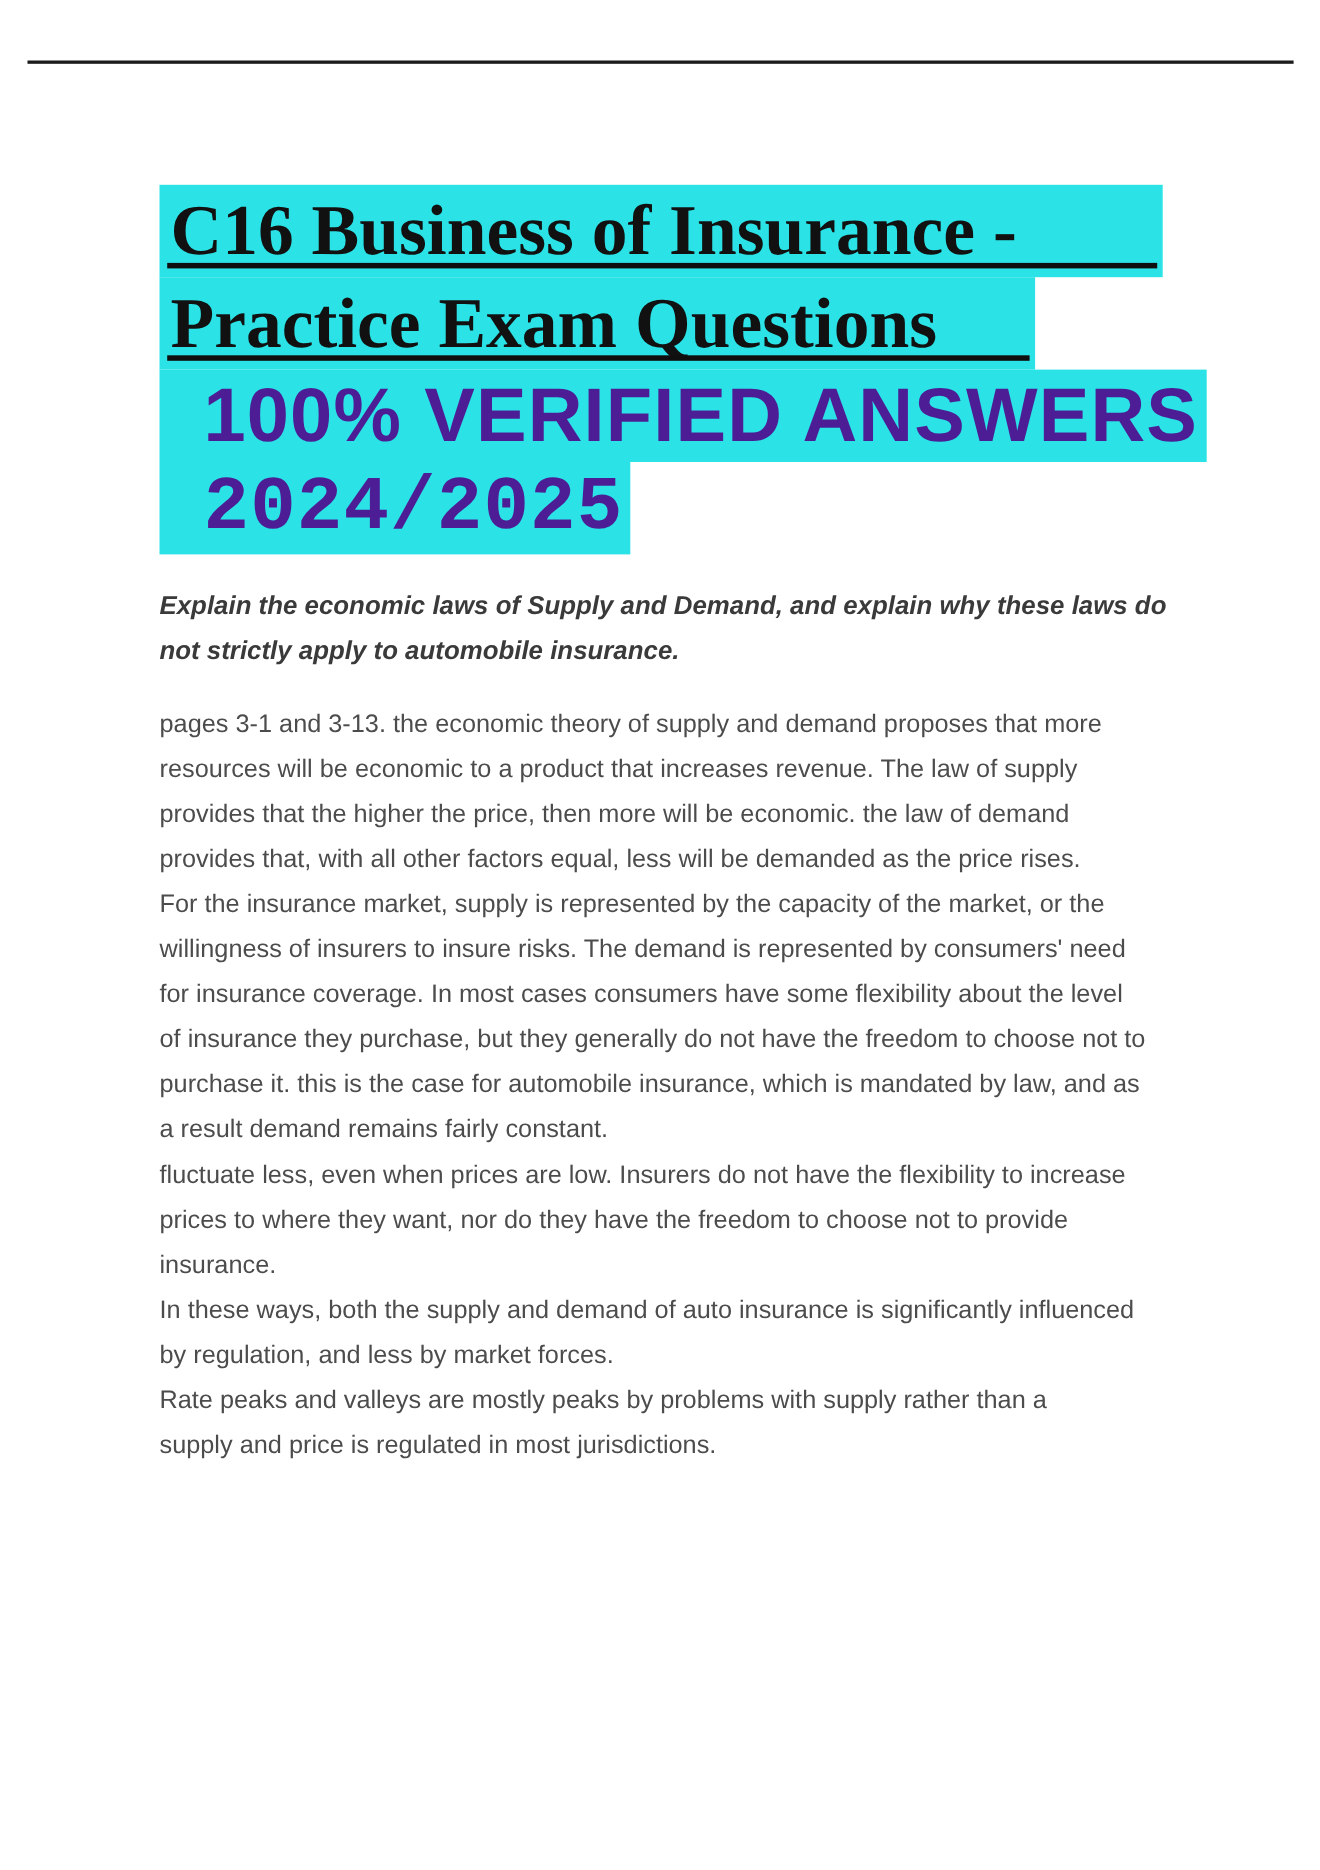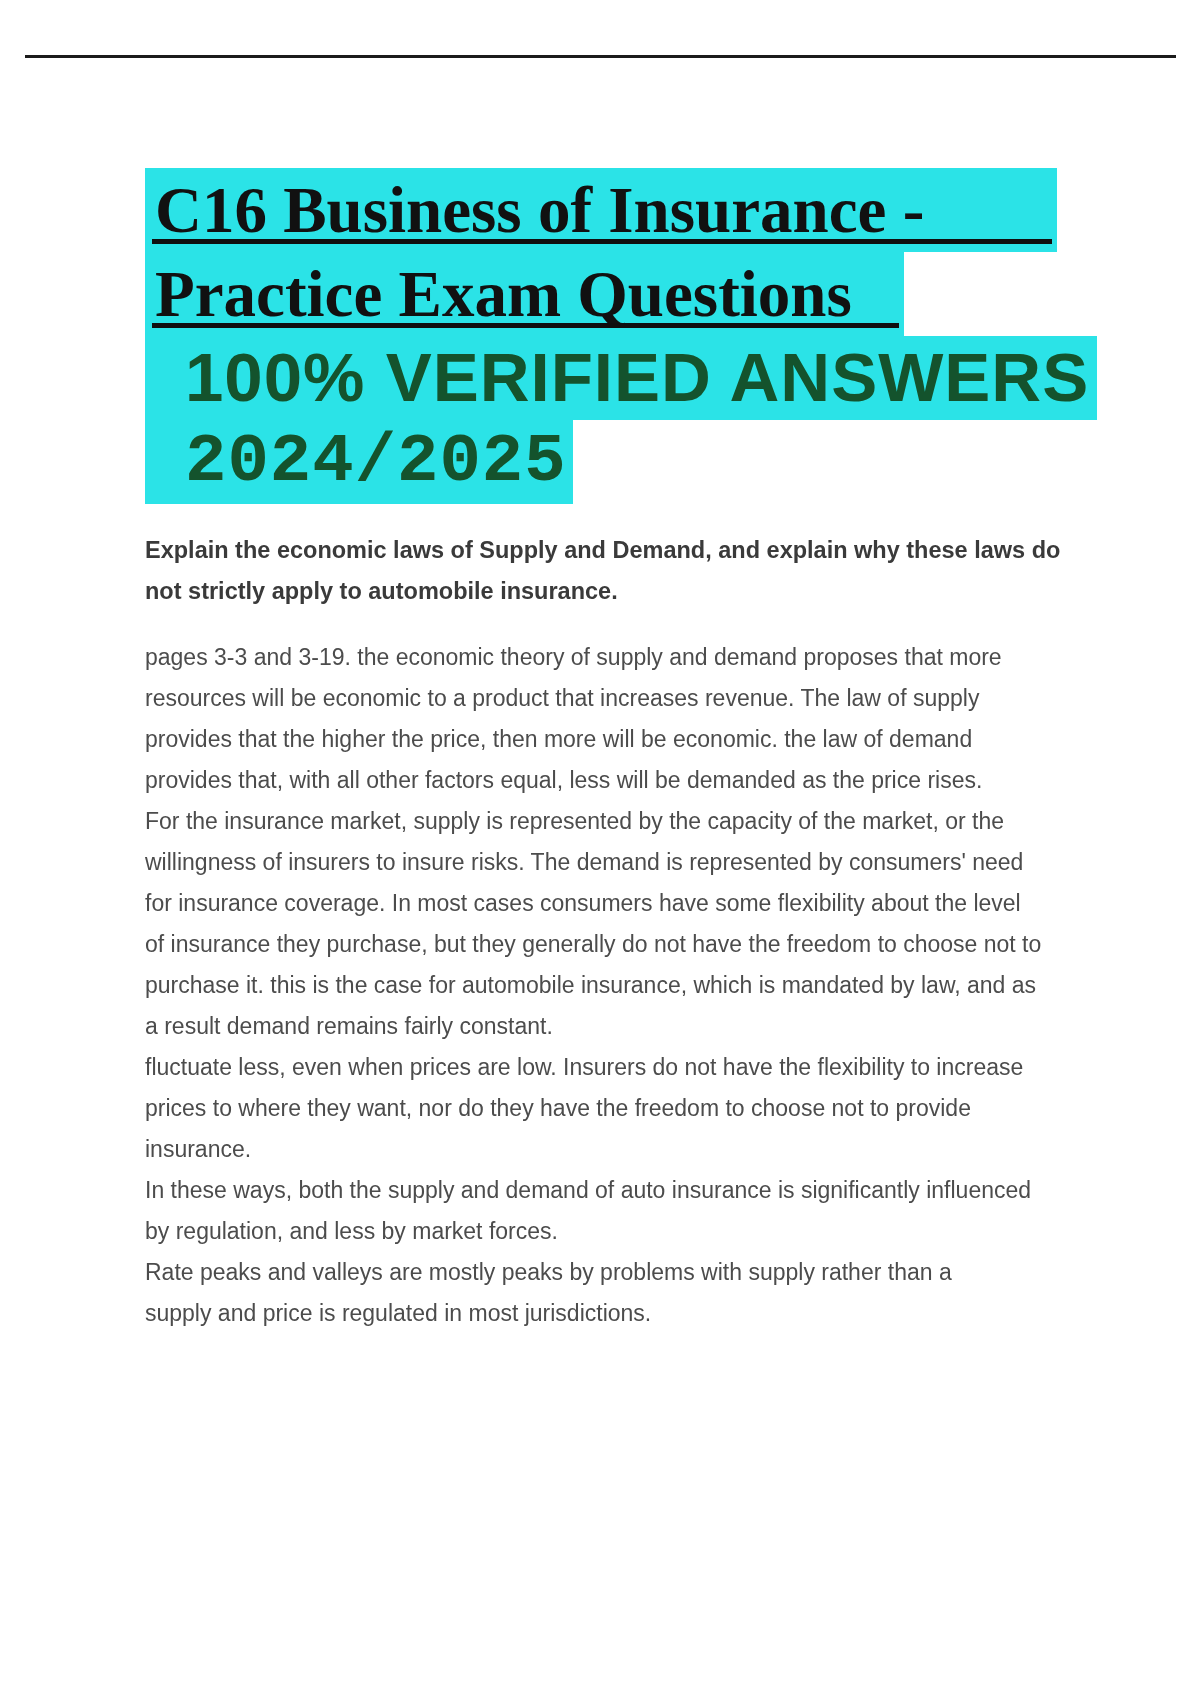--- a/index.html
+++ b/index.html
@@ -34,37 +34,38 @@
     font-family:"Liberation Serif",serif;
     font-weight:bold;
     font-size:65px;
     color:#111111;
   }
   .t-sans{
     font-family:"Liberation Sans",sans-serif;
     font-weight:bold;
     font-size:69px;
     letter-spacing:1px;
-    color:#14532d;
+    color:#4c1d95;
     padding-left:40px;
   }
   .tl1{padding-right:133px;}
-  .tl2{padding-right:52px;}
+  .tl2{padding-right:89px;}
   .tl3{padding-right:8px;}
   .tl4{padding-right:6px;font-family:Liberation Mono, monospace;}
   .t-underline{
     position:absolute;left:7px;right:5px;bottom:8px;height:5px;
     background:#0f0f0f;
   }
   .question{
     margin-top:26px;
     font-weight:bold;
     font-size:23.5px;
     line-height:41px;
     color:#3a3a3a;
+    font-style:italic;
   }
   .answer{
     margin-top:25px;
     font-size:23px;
     line-height:41px;
     color:#4c4c4c;
   }
   .question .line,.answer .line{white-space:nowrap;}
 </style>
 </head>
@@ -92,21 +93,21 @@
         <span class="t-text">2024/2025</span>
       </div>
     </div>
 
     <div class="question">
         <div class="line">Explain the economic laws of Supply and Demand, and explain why these laws do</div>
         <div class="line">not strictly apply to automobile insurance.</div>
       </div>
 
     <div class="answer">
-        <div class="line">pages 3-3 and 3-19. the economic theory of supply and demand proposes that more</div>
+        <div class="line">pages 3-1 and 3-13. the economic theory of supply and demand proposes that more</div>
         <div class="line">resources will be economic to a product that increases revenue. The law of supply</div>
         <div class="line">provides that the higher the price, then more will be economic. the law of demand</div>
         <div class="line">provides that, with all other factors equal, less will be demanded as the price rises.</div>
         <div class="line">For the insurance market, supply is represented by the capacity of the market, or the</div>
         <div class="line">willingness of insurers to insure risks. The demand is represented by consumers' need</div>
         <div class="line">for insurance coverage. In most cases consumers have some flexibility about the level</div>
         <div class="line">of insurance they purchase, but they generally do not have the freedom to choose not to</div>
         <div class="line">purchase it. this is the case for automobile insurance, which is mandated by law, and as</div>
         <div class="line">a result demand remains fairly constant.</div>
         <div class="line">fluctuate less, even when prices are low. Insurers do not have the flexibility to increase</div>

